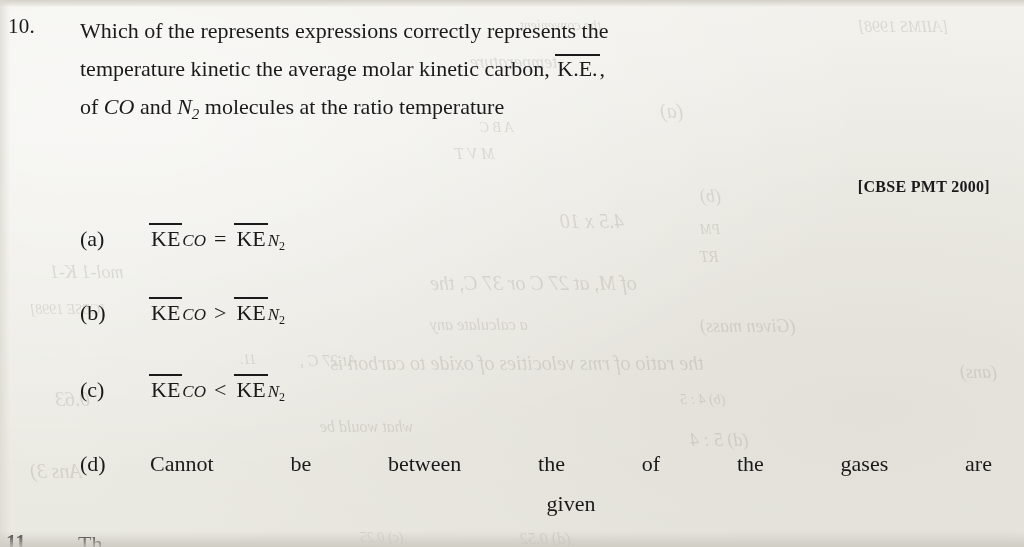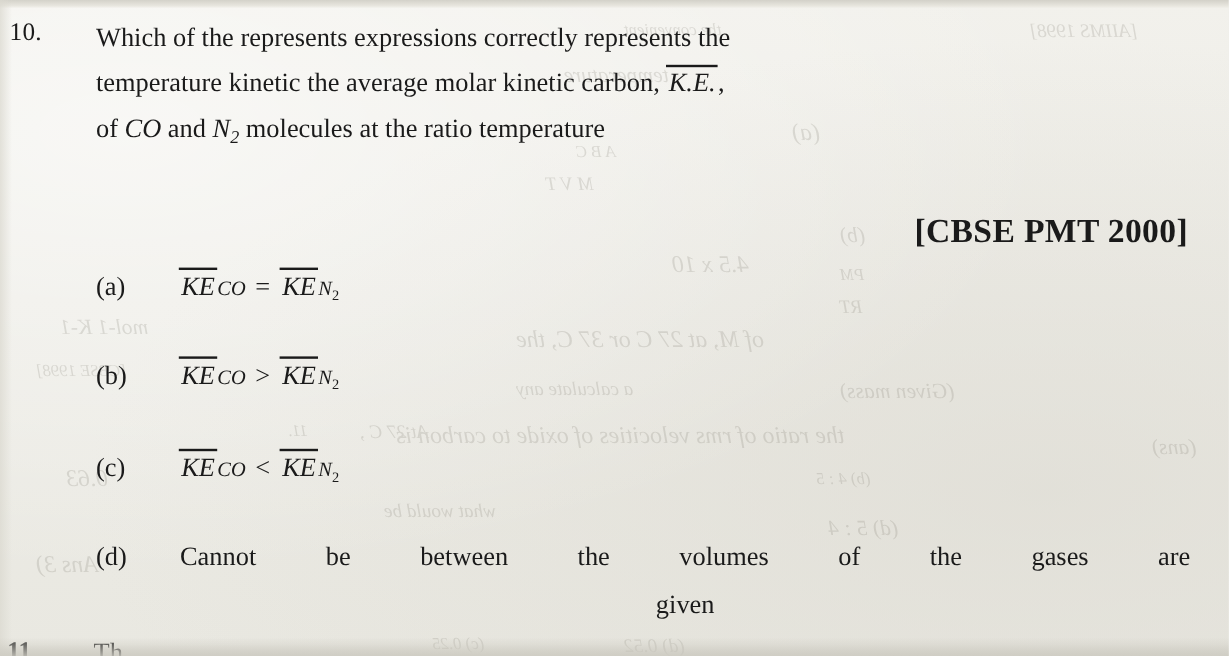--- a/index.html
+++ b/index.html
@@ -97,21 +97,21 @@
     justify-content: space-between;
     width: 890px;
   }
   .just > span { white-space: pre; }
 
   .src {
     position: absolute;
     right: 34px;
     top: 178px;
     font-weight: bold;
-    font-size: 28px;
+    font-size: 16px;
     letter-spacing: .3px;
   }
 
   .opt {
     position: absolute;
     left: 80px;
     font-size: 22px;
     line-height: 34px;
   }
   .opt .tag {
@@ -133,21 +133,20 @@
   .opt-d .d-line1 {
     display: flex;
     justify-content: space-between;
     width: 842px;
   }
   .opt-d .d-line1 > span { white-space: pre; }
   .opt-d .d-line2 { display: block; margin-top: 6px; text-align: center; }
 
   
   .ke {
-    font-style: italic;
     position: relative;
     padding: 0 1px;
   }
   .ke::after {
     content: "";
     position: absolute;
     left: -1px;
     right: -1px;
     top: -3px;
     height: 1.6px;
@@ -162,21 +161,20 @@
   }
   .sub sub {
     font-size: 12px;
     font-style: normal;
   }
   .op {
     margin: 0 9px;
     font-style: normal;
   }
   .kebar-inline {
-    font-style: italic;
     position: relative;
     padding: 0 2px;
   }
   .kebar-inline::after {
     content: "";
     position: absolute;
     left: 0;
     right: 0;
     top: -2px;
     height: 1.6px;
@@ -295,21 +293,20 @@
   </div>
 
   <div class="opt opt-d">
     <span class="tag">(d)</span>
     <span class="body">
       <span class="d-line1">
         <span>Cannot</span>
         <span>be</span>
         <span>between</span>
         <span>the</span>
-        <span>volumes</span>
         <span>of</span>
         <span>the</span>
         <span>gases</span>
         <span>are</span>
       </span>
       <span class="d-line2">given</span>
     </span>
   </div>
 
   <div class="nextq">11</div>

